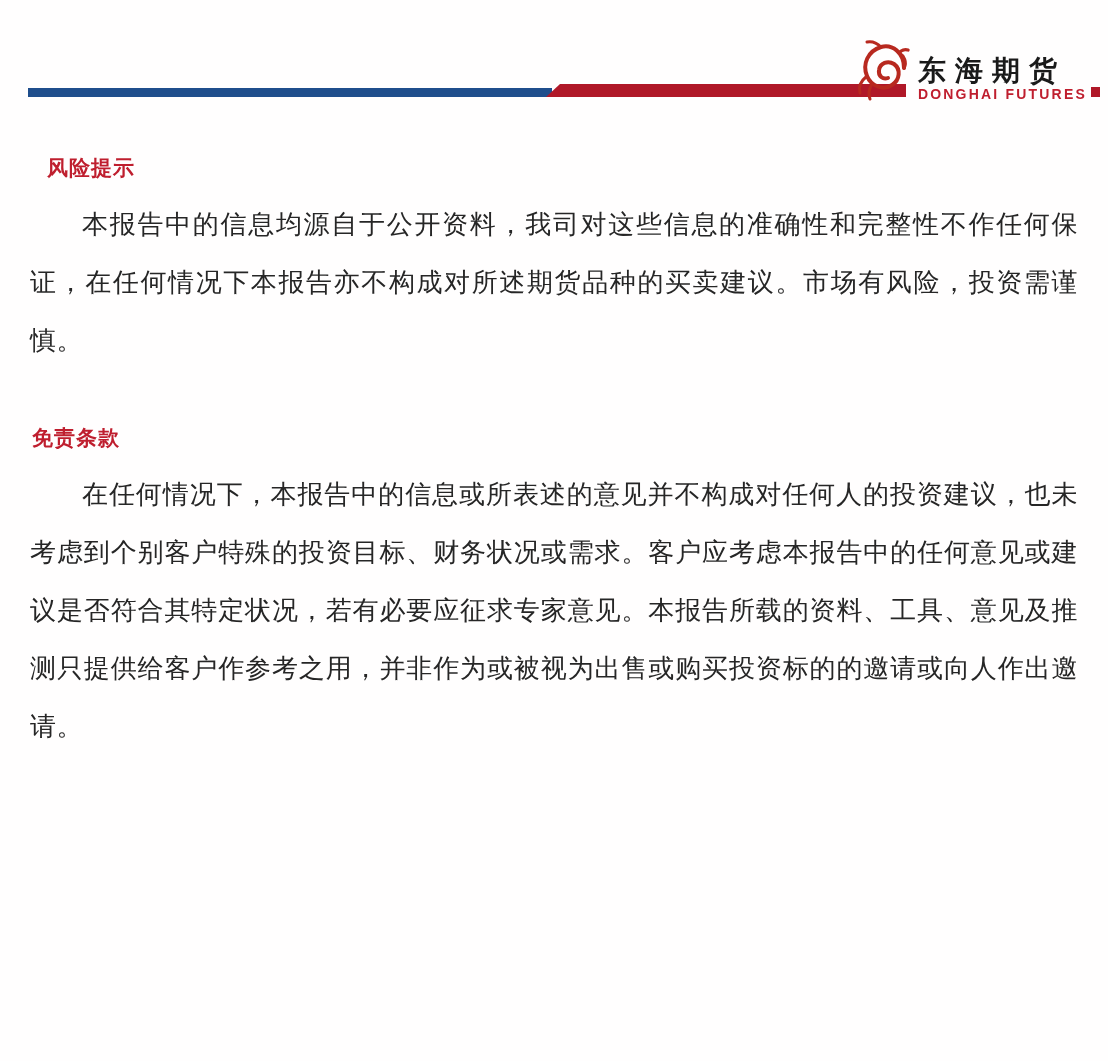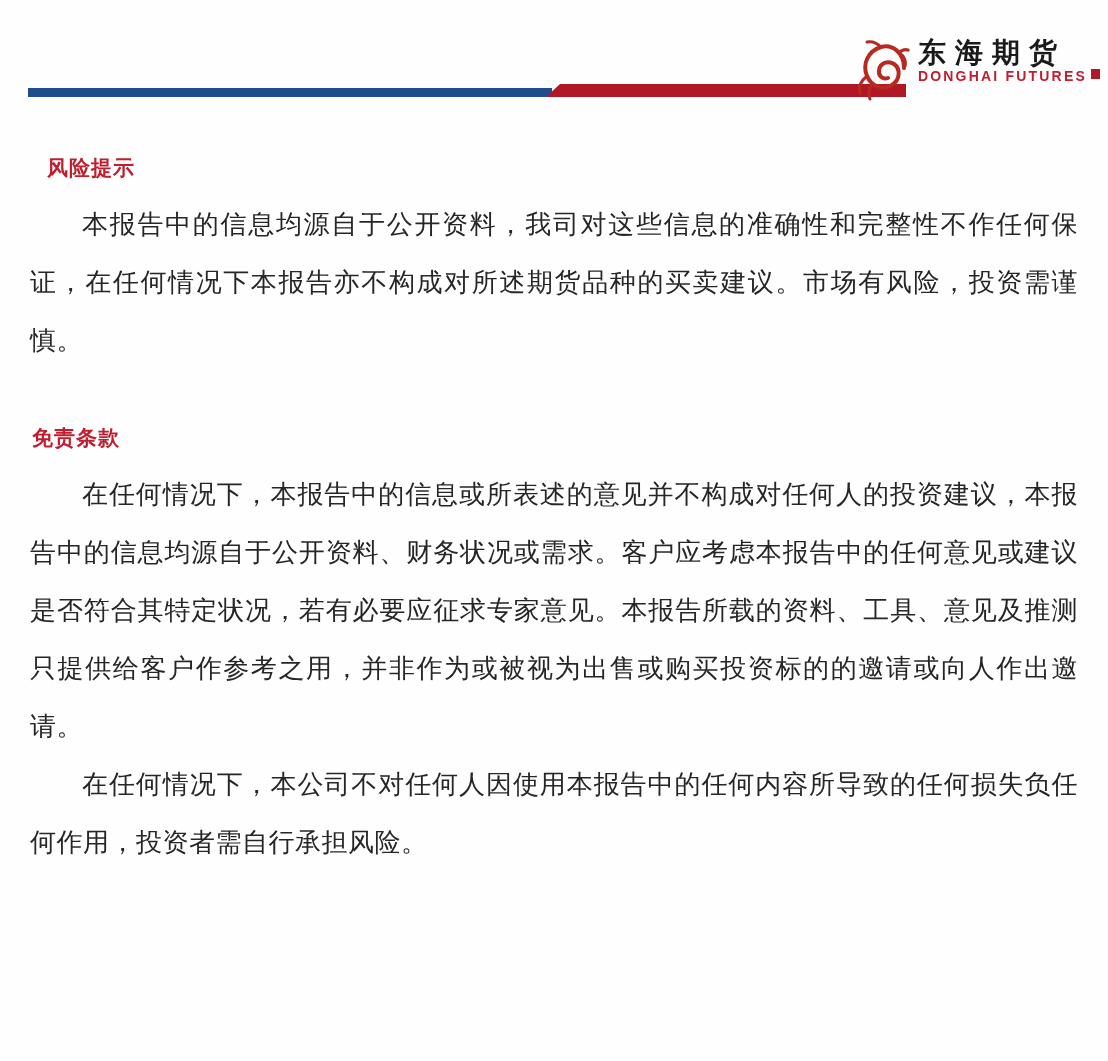--- a/index.html
+++ b/index.html
@@ -36,21 +36,21 @@
     width: 360px;
     height: 13px;
     background: #b01828;
     clip-path: polygon(14px 0, 100% 0, 100% 100%, 0 100%);
   }
   .logo {
     position: absolute;
     top: 38px;
     right: 8px;
     display: flex;
-    align-items: flex-start;
+    align-items: flex-end;
   }
   .logo-dragon {
     width: 60px;
     height: 64px;
     margin-right: 4px;
   }
   .logo-text { display: flex; flex-direction: column; }
   .logo-cn {
     font-family: "Liberation Sans", sans-serif;
     font-weight: bold;
@@ -127,17 +127,16 @@
       </div>
     </div>
   </div>
 
   <div class="content">
 
     <h2 class="section-heading heading-risk">风险提示</h2>
     <p class="para">本报告中的信息均源自于公开资料，我司对这些信息的准确性和完整性不作任何保证，在任何情况下本报告亦不构成对所述期货品种的买卖建议。市场有风险，投资需谨慎。</p>
 
     <h2 class="section-heading heading-disc">免责条款</h2>
-    <p class="para">在任何情况下，本报告中的信息或所表述的意见并不构成对任何人的投资建议，本报告中的信息均源自于公开资料、财务状况或需求。客户应考虑本报告中的任何意见或建议是否符合其特定状况，若有必要应征求专家意见。本报告所载的资料、工具、意见及推测只提供给客户作参考之用，并非作为或被视为出售或购买投资标的的邀请或向人作出邀请。</p>
-    <p class="para">在任何情况下，本公司不对任何人因使用本报告中的任何内容所导致的任何损失负任何作用，投资者需自行承担风险。</p>
+    <p class="para">在任何情况下，本报告中的信息或所表述的意见并不构成对任何人的投资建议，也未考虑到个别客户特殊的投资目标、财务状况或需求。客户应考虑本报告中的任何意见或建议是否符合其特定状况，若有必要应征求专家意见。本报告所载的资料、工具、意见及推测只提供给客户作参考之用，并非作为或被视为出售或购买投资标的的邀请或向人作出邀请。</p>
 
   </div>
 </div>
 
 </body></html>

